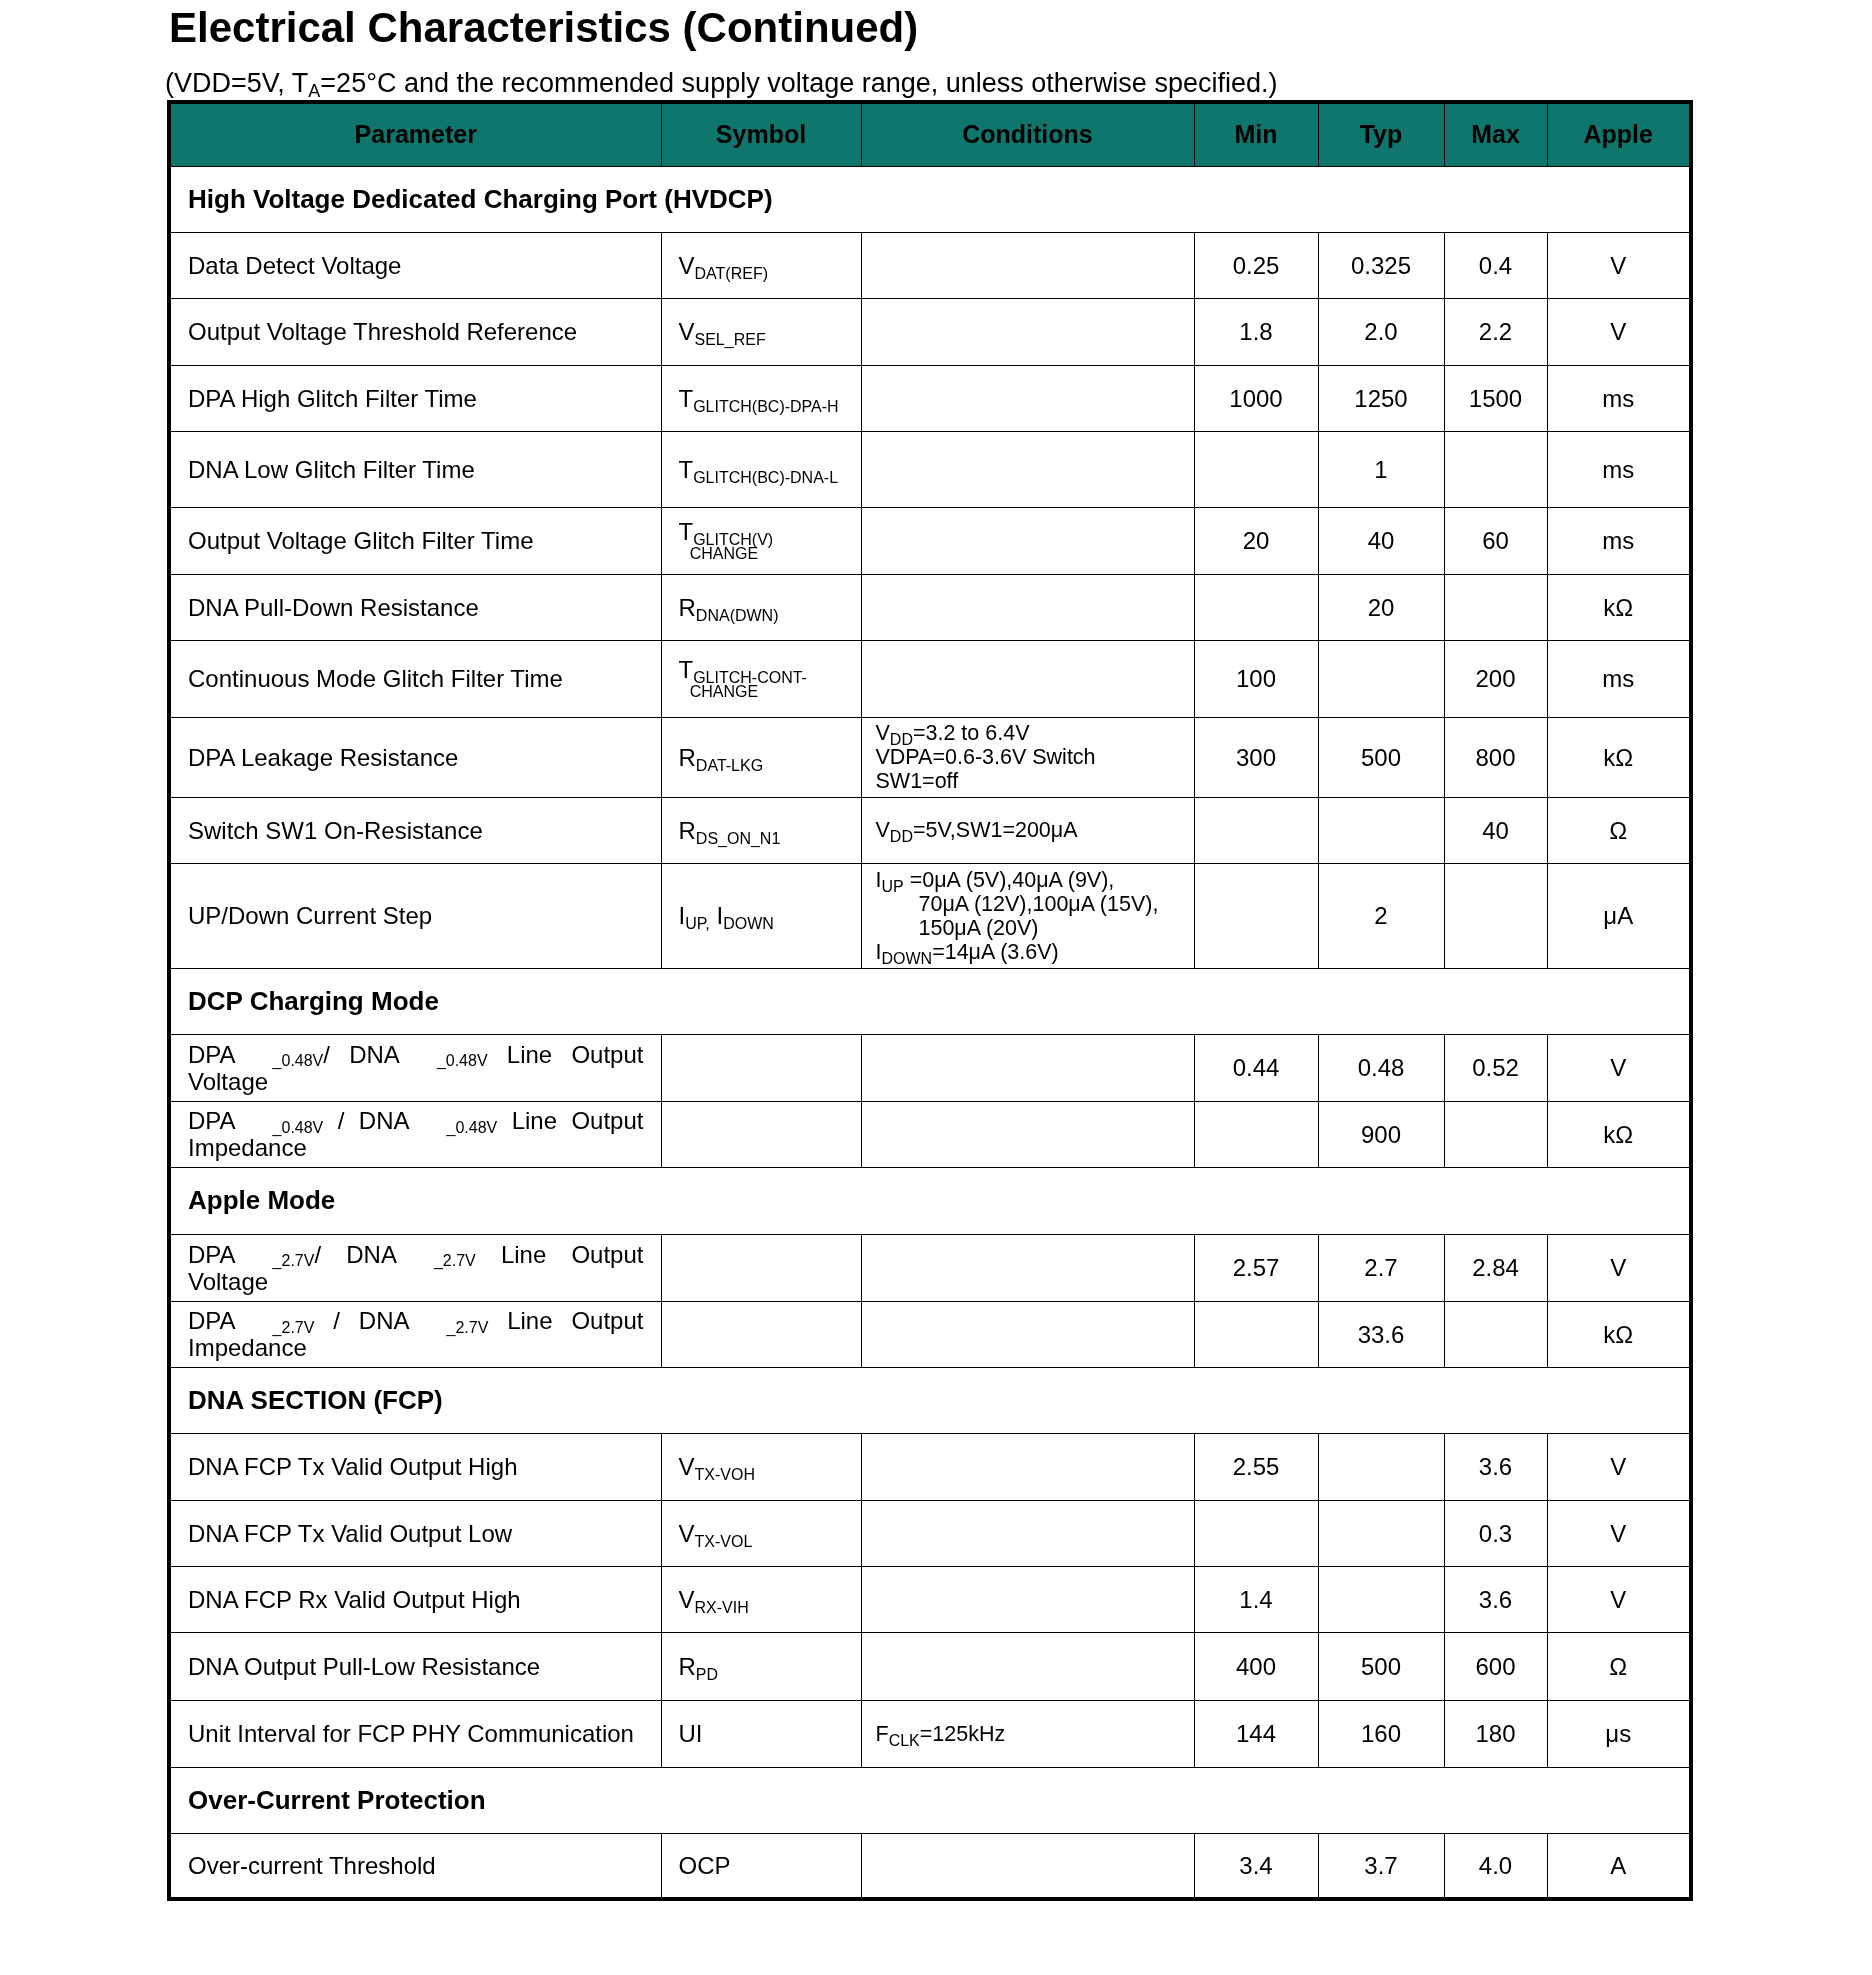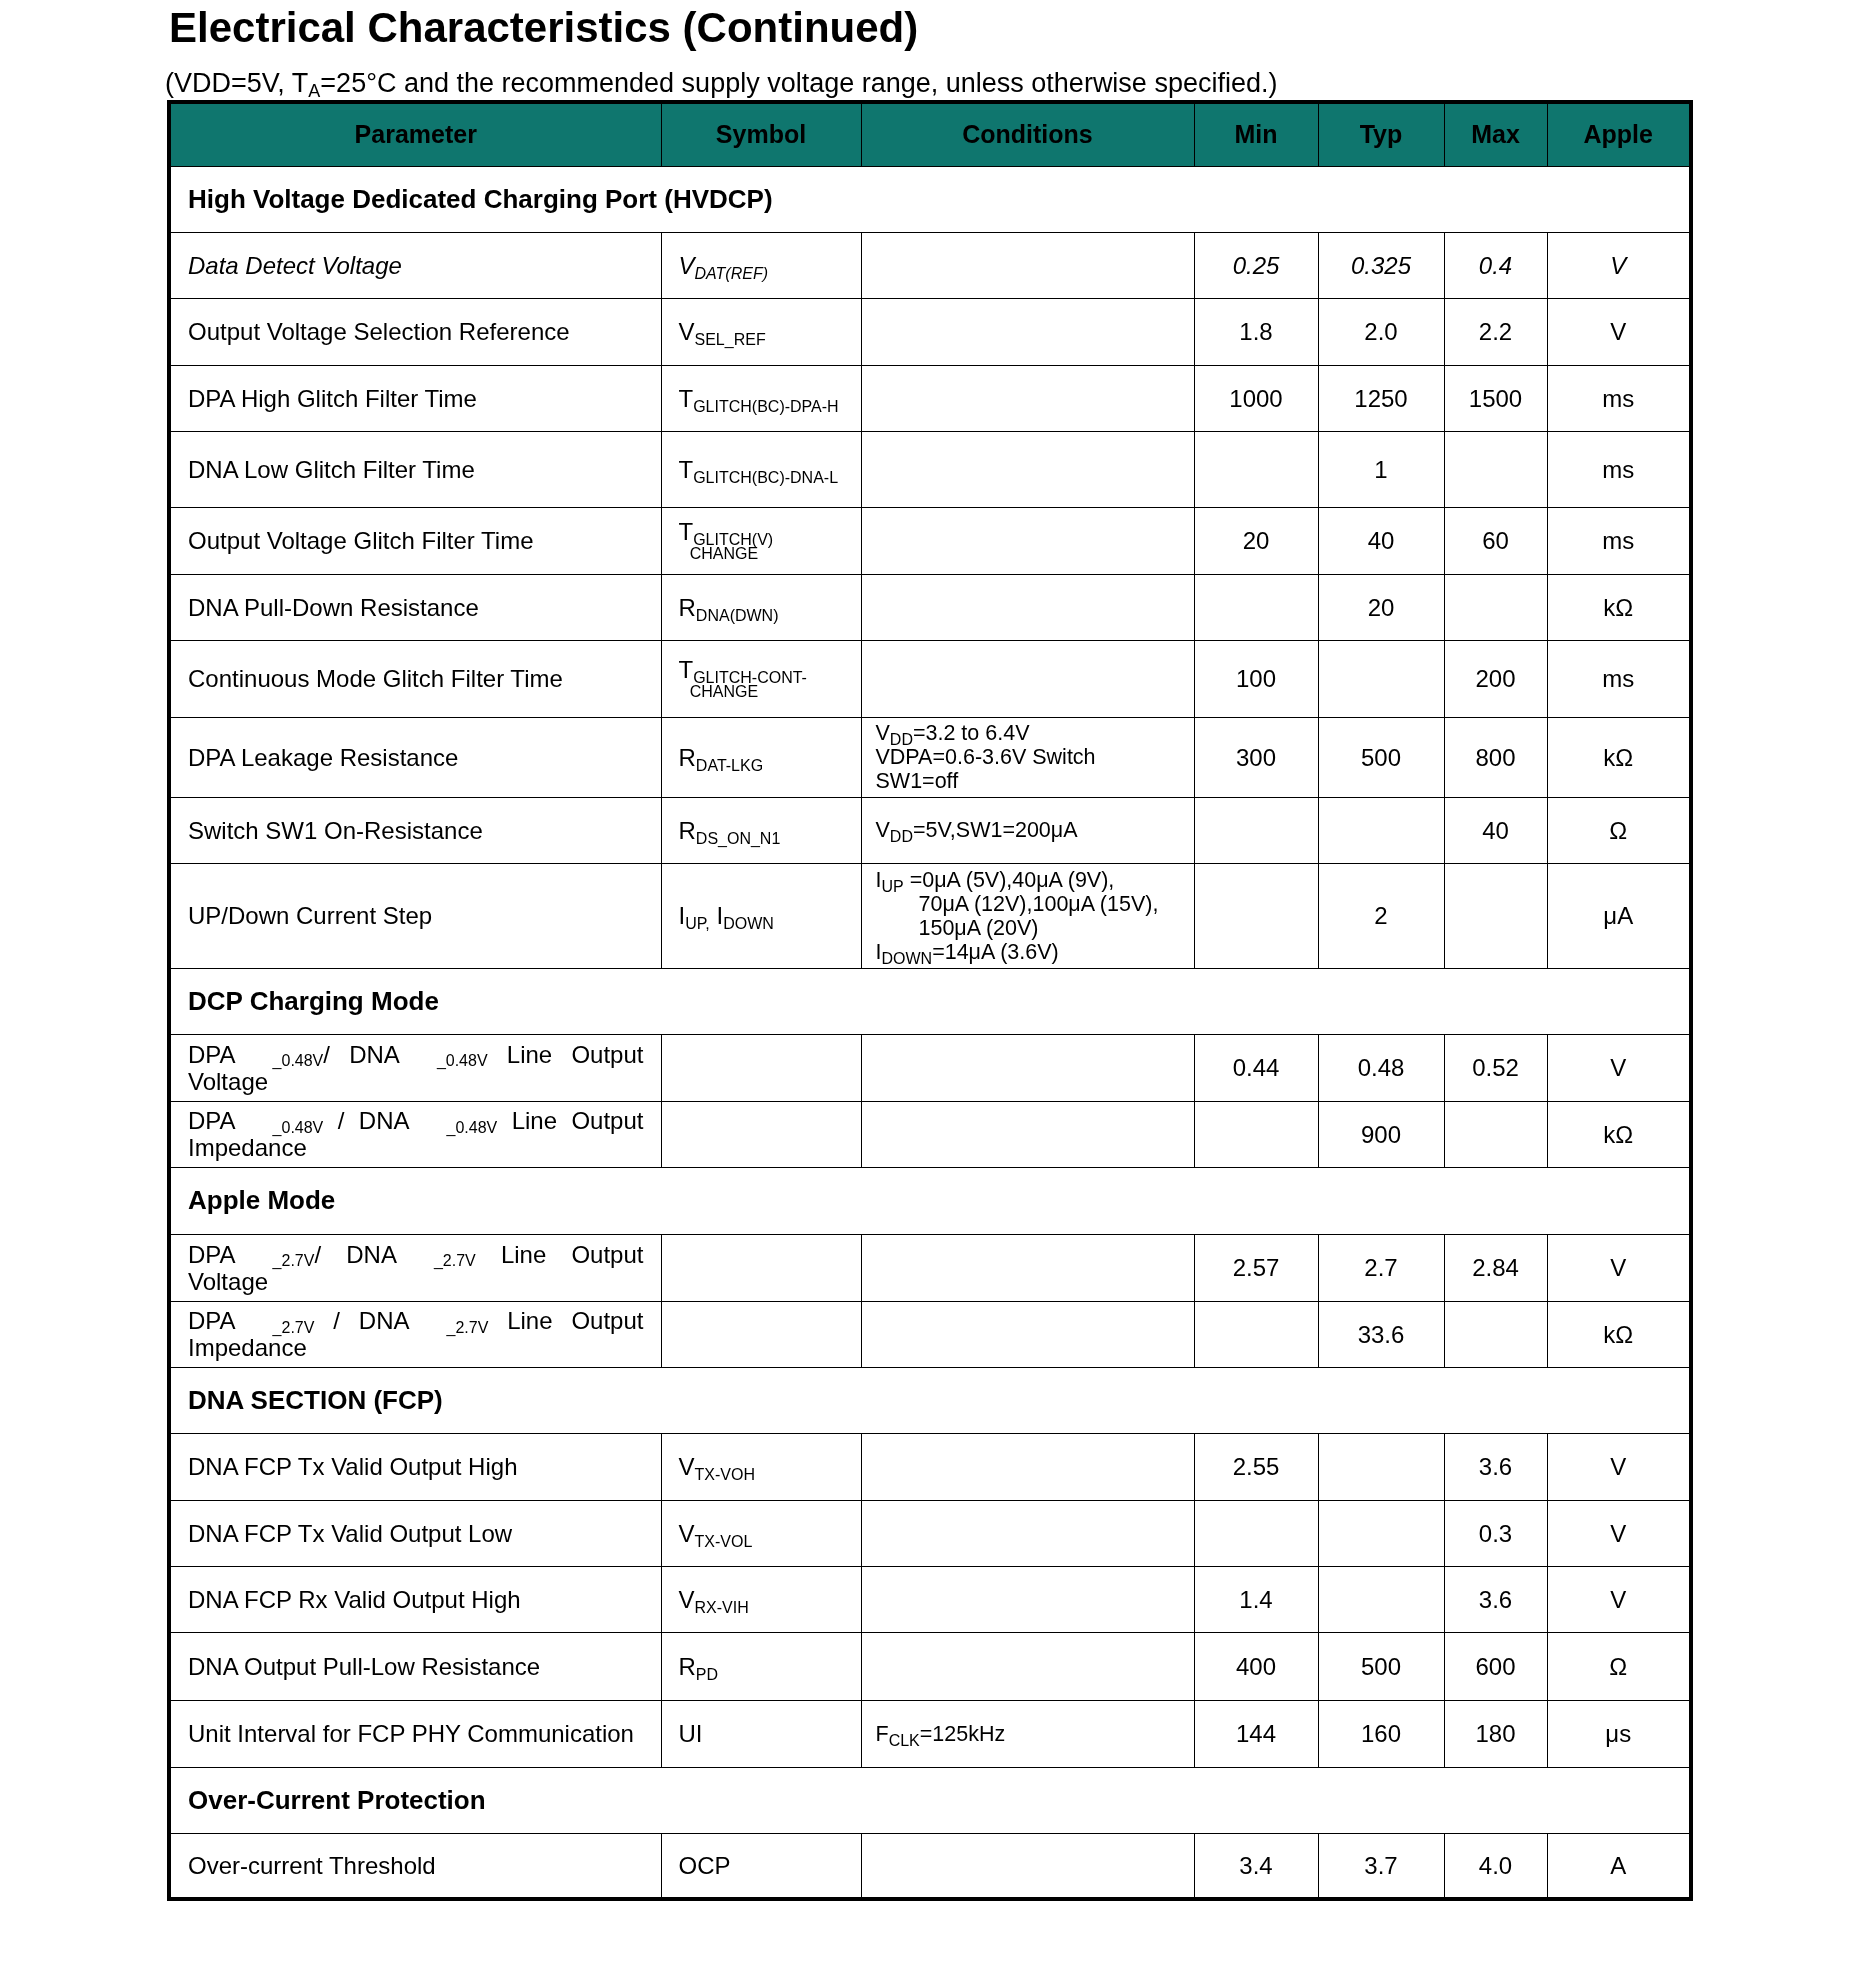--- a/index.html
+++ b/index.html
@@ -49,31 +49,31 @@
       <th>Min</th>
       <th>Typ</th>
       <th>Max</th>
       <th>Apple</th>
     </tr>
   </thead>
   <tbody id="tbody">
       <tr style="height: 66px;">
         <td colspan="7" class="section">High Voltage Dedicated Charging Port (HVDCP)</td>
       </tr>
-      <tr style="height: 66px; font-style: italic;">
+      <tr style="height: 66px;">
         <td class="param">Data Detect Voltage</td>
         <td class="sym"><span>V</span><span class="sub">DAT(REF)</span></td>
         <td class="cond"></td>
         <td class="num">0.25</td>
         <td class="num">0.325</td>
         <td class="num">0.4</td>
         <td class="unit">V</td>
       </tr>
       <tr style="height: 67px;">
-        <td class="param">Output Voltage Selection Reference</td>
+        <td class="param">Output Voltage Threshold Reference</td>
         <td class="sym"><span>V</span><span class="sub">SEL_REF</span></td>
         <td class="cond"></td>
         <td class="num">1.8</td>
         <td class="num">2.0</td>
         <td class="num">2.2</td>
         <td class="unit">V</td>
       </tr>
       <tr style="height: 66px;">
         <td class="param">DPA High Glitch Filter Time</td>
         <td class="sym"><span>T</span><span class="sub">GLITCH(BC)-DPA-H</span></td>

